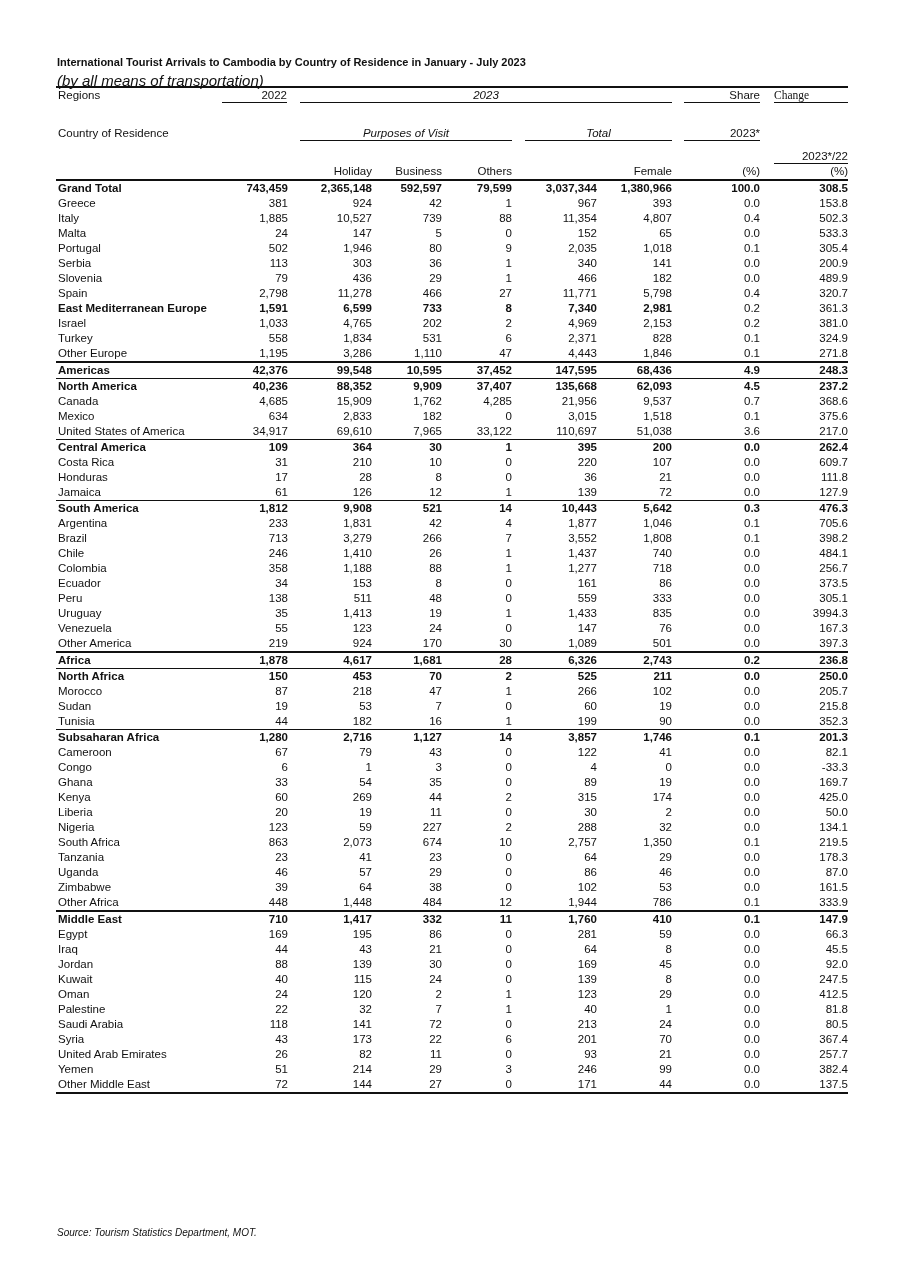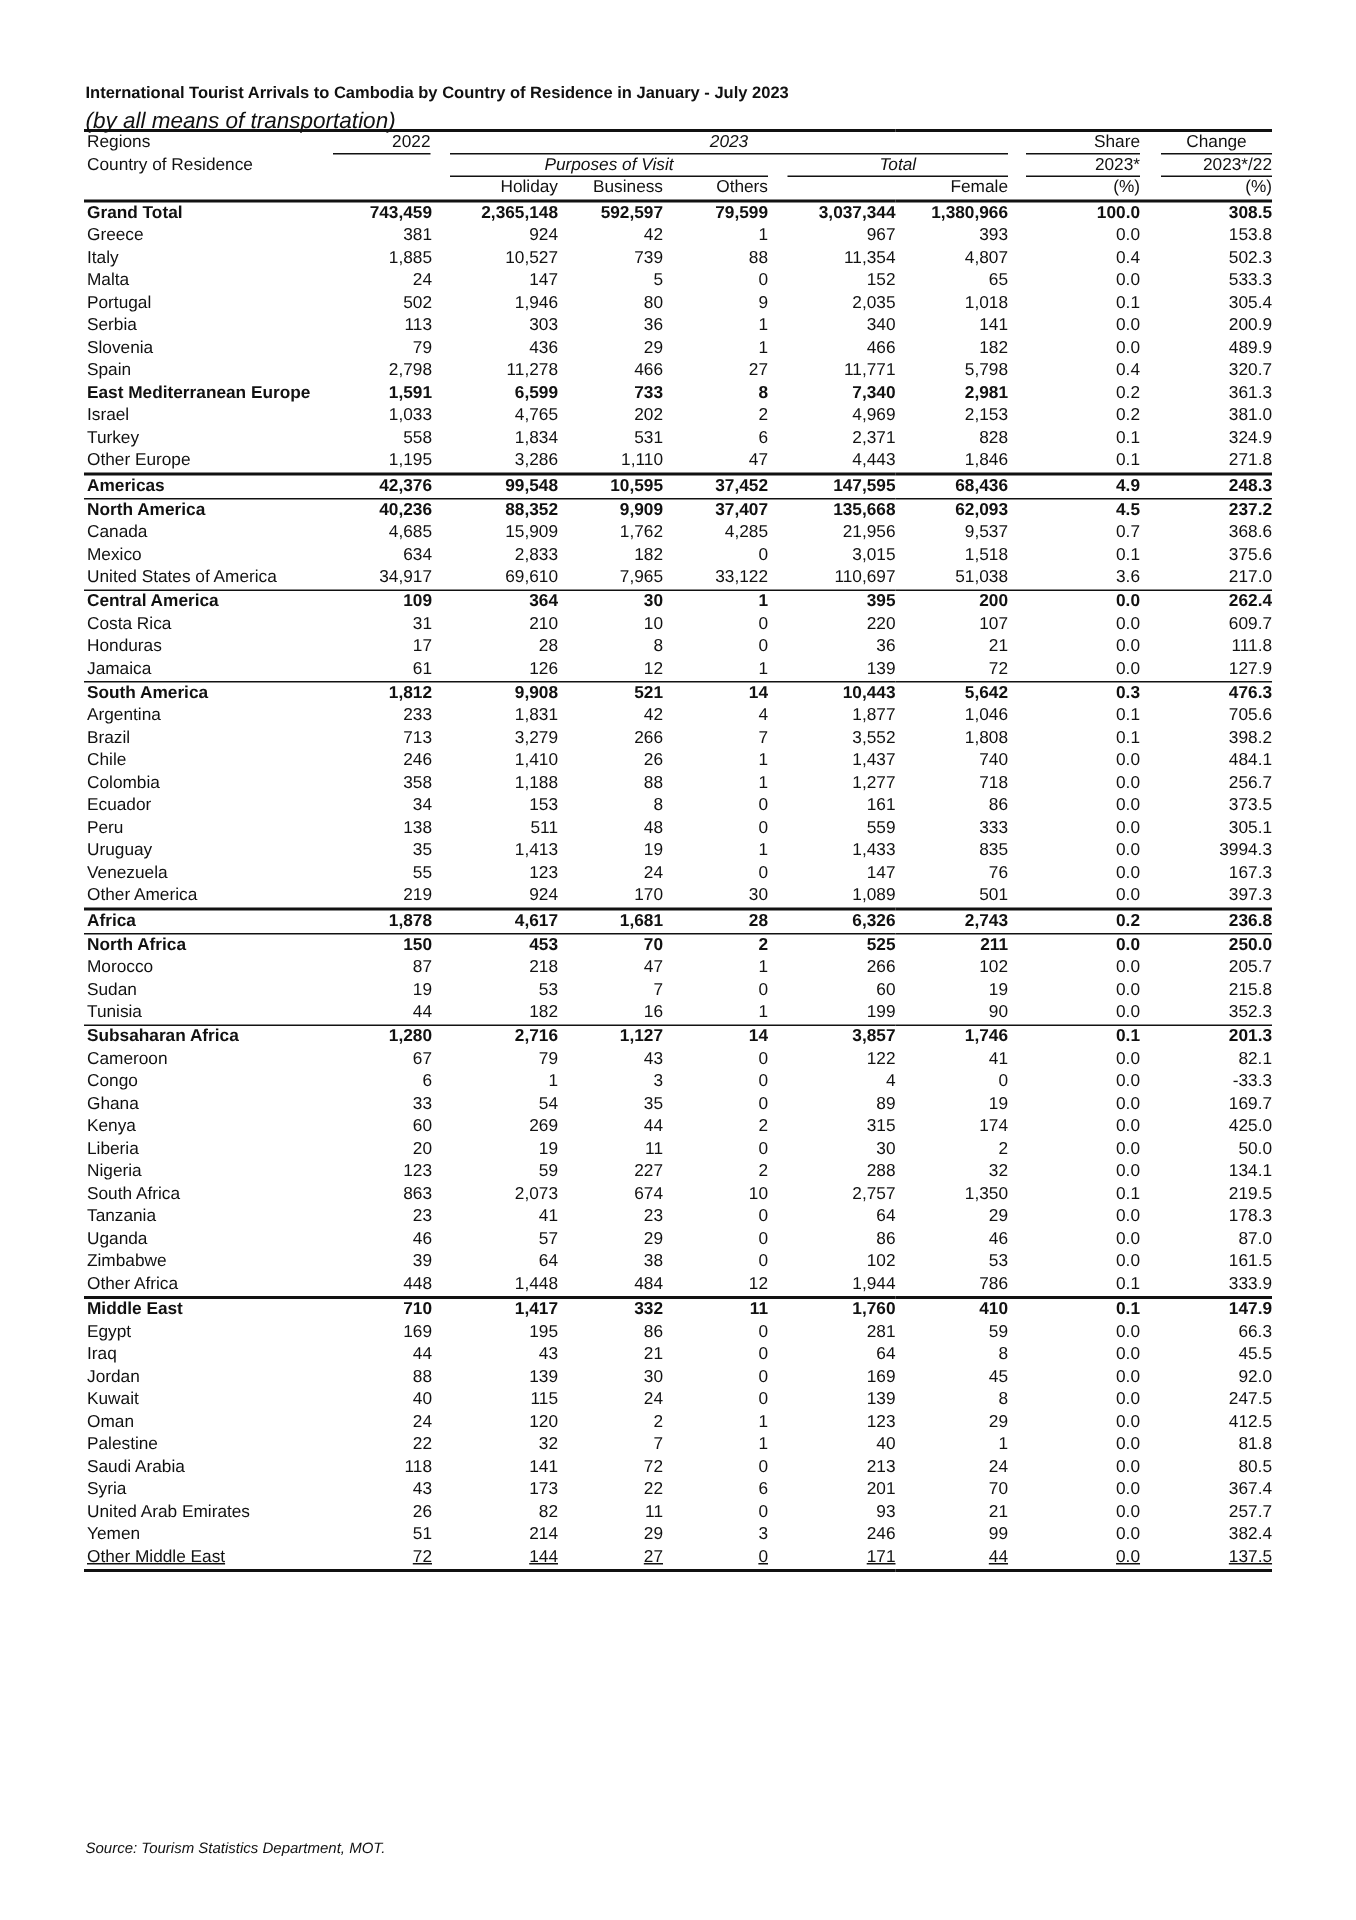--- a/index.html
+++ b/index.html
@@ -7,21 +7,21 @@
   .title { position:absolute; left:57px; top:56px; font-size:11px; font-weight:bold; letter-spacing:0; white-space:nowrap; }
   .subtitle { position:absolute; left:57px; top:72px; font-size:15px; font-style:italic; white-space:nowrap; }
   .source { position:absolute; left:57px; top:1227px; font-size:10px; font-style:italic; white-space:nowrap; }
   table { position:absolute; left:56px; top:86px; border-collapse:collapse; font-size:11.5px; table-layout:fixed; width:792px; }
   td { padding:0; height:15px; line-height:15px; white-space:nowrap; overflow:visible; }
   td.num { text-align:right; }
   td.name { text-align:left; padding-left:2px; }
   tr.bold td { font-weight:bold; }
   tr.top-thick td { border-top:2px solid #111; }
   tr.top-thin td { border-top:1px solid #111; }
-  tr.last td { border-bottom:2px solid #111;text-decoration:underline; }
+  tr.last td { border-bottom:2px solid #111; }
   .hdr td { height:15px; line-height:15px; }
   .hdr td.c { text-align:center;font-style:italic; }
   .hdr td.r { text-align:right; }
   tr.hdr0 td { border-top:2px solid #111; }
   tr.hdr2 td { border-bottom:2px solid #111; }
   td.nb { font-weight:normal !important; }
 </style>
 </head>
 <body>
 
@@ -44,37 +44,37 @@
     <tr class="hdr hdr0">
       <td class="name">Regions</td>
       <td class="r" style="padding-right:1px;"><span style="display:inline-block;width:100%;border-bottom:1.5px solid #111;text-align:right;line-height:13px;">2022</span></td>
       <td colspan="5" class="c" style="padding-left:12px;padding-right:0;">
           <span style="display:block;border-bottom:1.5px solid #111;text-align:center;line-height:13px;">2023</span>
         </td>
       <td class="r" style="padding-left:12px;">
           <span style="display:block;border-bottom:1.5px solid #111;text-align:right;line-height:13px;">Share</span>
         </td>
       <td class="r" style="padding-left:14px;">
-          <span style="display:block;border-bottom:1.5px solid #111;text-align:center;line-height:13px;">Change</span>
+          <span style="display:block;border-bottom:1.5px solid #111;text-align:left;line-height:13px;font-family:Liberation Serif, serif;">Change</span>
         </td>
     </tr>
     <tr class="hdr">
       <td class="name">Country of Residence</td>
       <td></td>
       <td colspan="3" class="c" style="padding-left:12px;">
           <span style="display:block;border-bottom:1.5px solid #111;text-align:center;line-height:13px;">Purposes of Visit</span>
         </td>
       <td colspan="2" class="c" style="padding-left:13px;">
           <span style="display:block;border-bottom:1.5px solid #111;text-align:center;line-height:13px;">Total</span>
         </td>
       <td class="r" style="padding-left:12px;">
           <span style="display:block;border-bottom:1.5px solid #111;text-align:right;line-height:13px;">2023*</span>
         </td>
       <td class="r" style="padding-left:14px;">
-          <span style="display:block;border-bottom:1.5px solid #111;line-height:13px;">2023*/22</span>
+          <span style="display:block;border-bottom:1.5px solid #111;line-height:13px;margin-top:47px;">2023*/22</span>
         </td>
     </tr>
     <tr class="hdr hdr2">
       <td></td>
       <td></td>
       <td class="r">Holiday</td>
       <td class="r">Business</td>
       <td class="r">Others</td>
       <td></td>
       <td class="r">Female</td>

